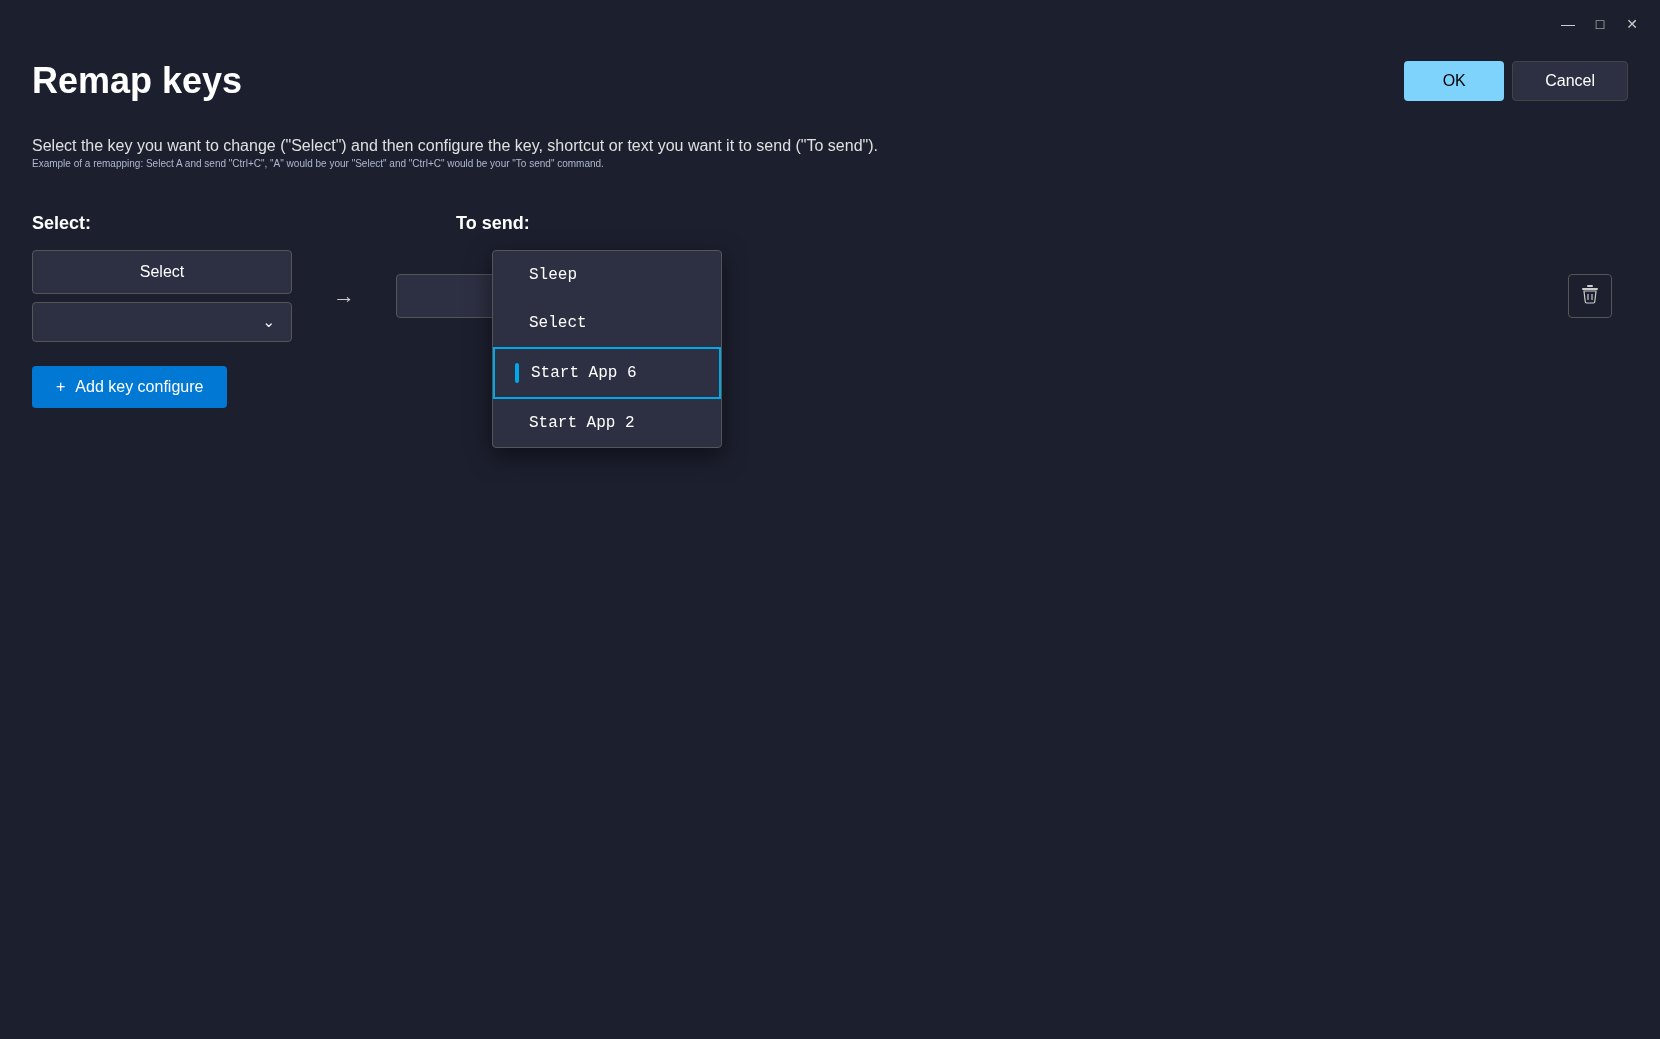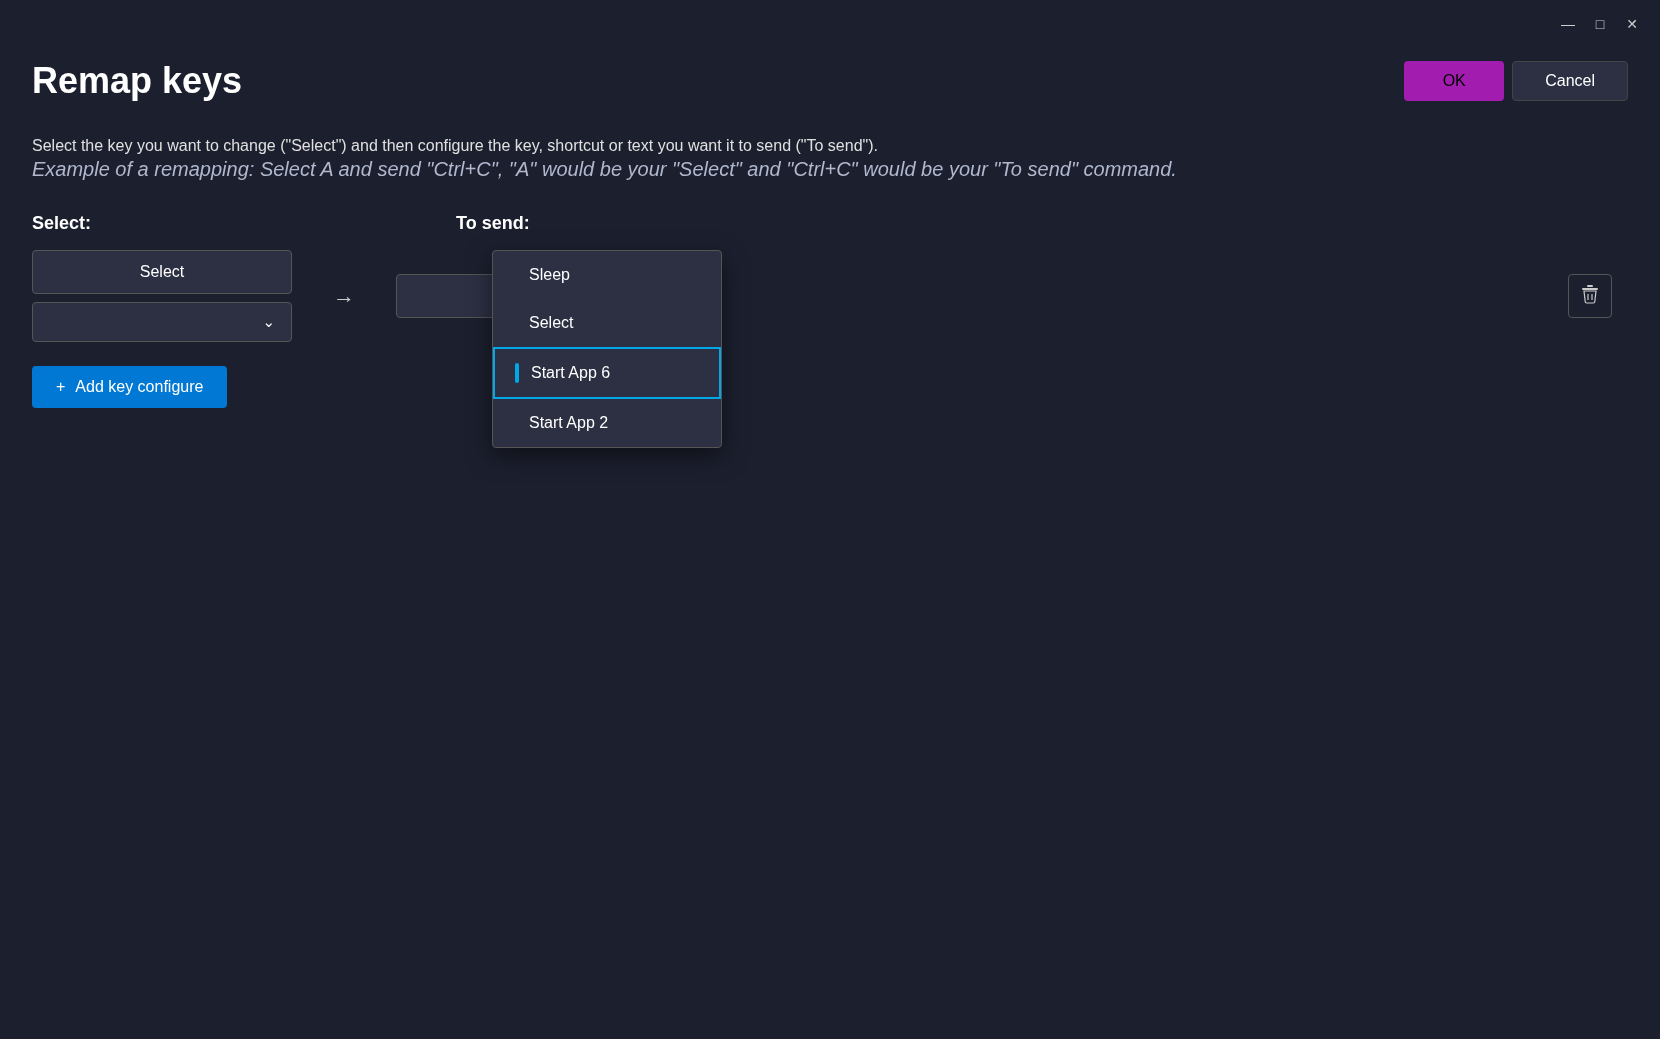--- a/index.html
+++ b/index.html
@@ -60,21 +60,21 @@
       font-weight: 700;
       color: #ffffff;
     }
 
     .header-buttons {
       display: flex;
       gap: 8px;
     }
 
     .btn-ok {
-      background-color: #a21caf;
+      background-color: #7dd3fc;
       color: #000000;
       border: none;
       padding: 10px 32px;
       font-size: 16px;
       font-weight: 500;
       cursor: pointer;
       border-radius: 4px;
       min-width: 100px;
     }
 
@@ -91,24 +91,23 @@
 
     .description {
       margin-bottom: 0;
       font-size: 16px;
       font-weight: 500;
       line-height: 1.5;
       color: #e0e0e0;
     }
 
     .example-text {
-      font-style: italic;
-      font-size: 20px;
+      font-size: 10px;
       color: #b0b8cc;
-      margin-bottom: 32px;
+      margin-bottom: 44px;
     }
 
     .columns-header {
       display: flex;
       gap: 12px;
       margin-bottom: 16px;
     }
 
     .col-label {
       font-size: 18px;
@@ -234,20 +233,21 @@
       box-shadow: 0 8px 24px rgba(0,0,0,0.5);
     }
 
     .dropdown-item {
       padding: 14px 20px;
       font-size: 16px;
       color: #ffffff;
       cursor: pointer;
       display: flex;
       align-items: center;
+      font-family: Liberation Mono, monospace;
     }
 
     .dropdown-item.selected {
       border: 2px solid #00a8e8;
     }
 
     .dropdown-item.selected .selection-indicator {
       display: inline-block;
       width: 4px;
       height: 20px;

